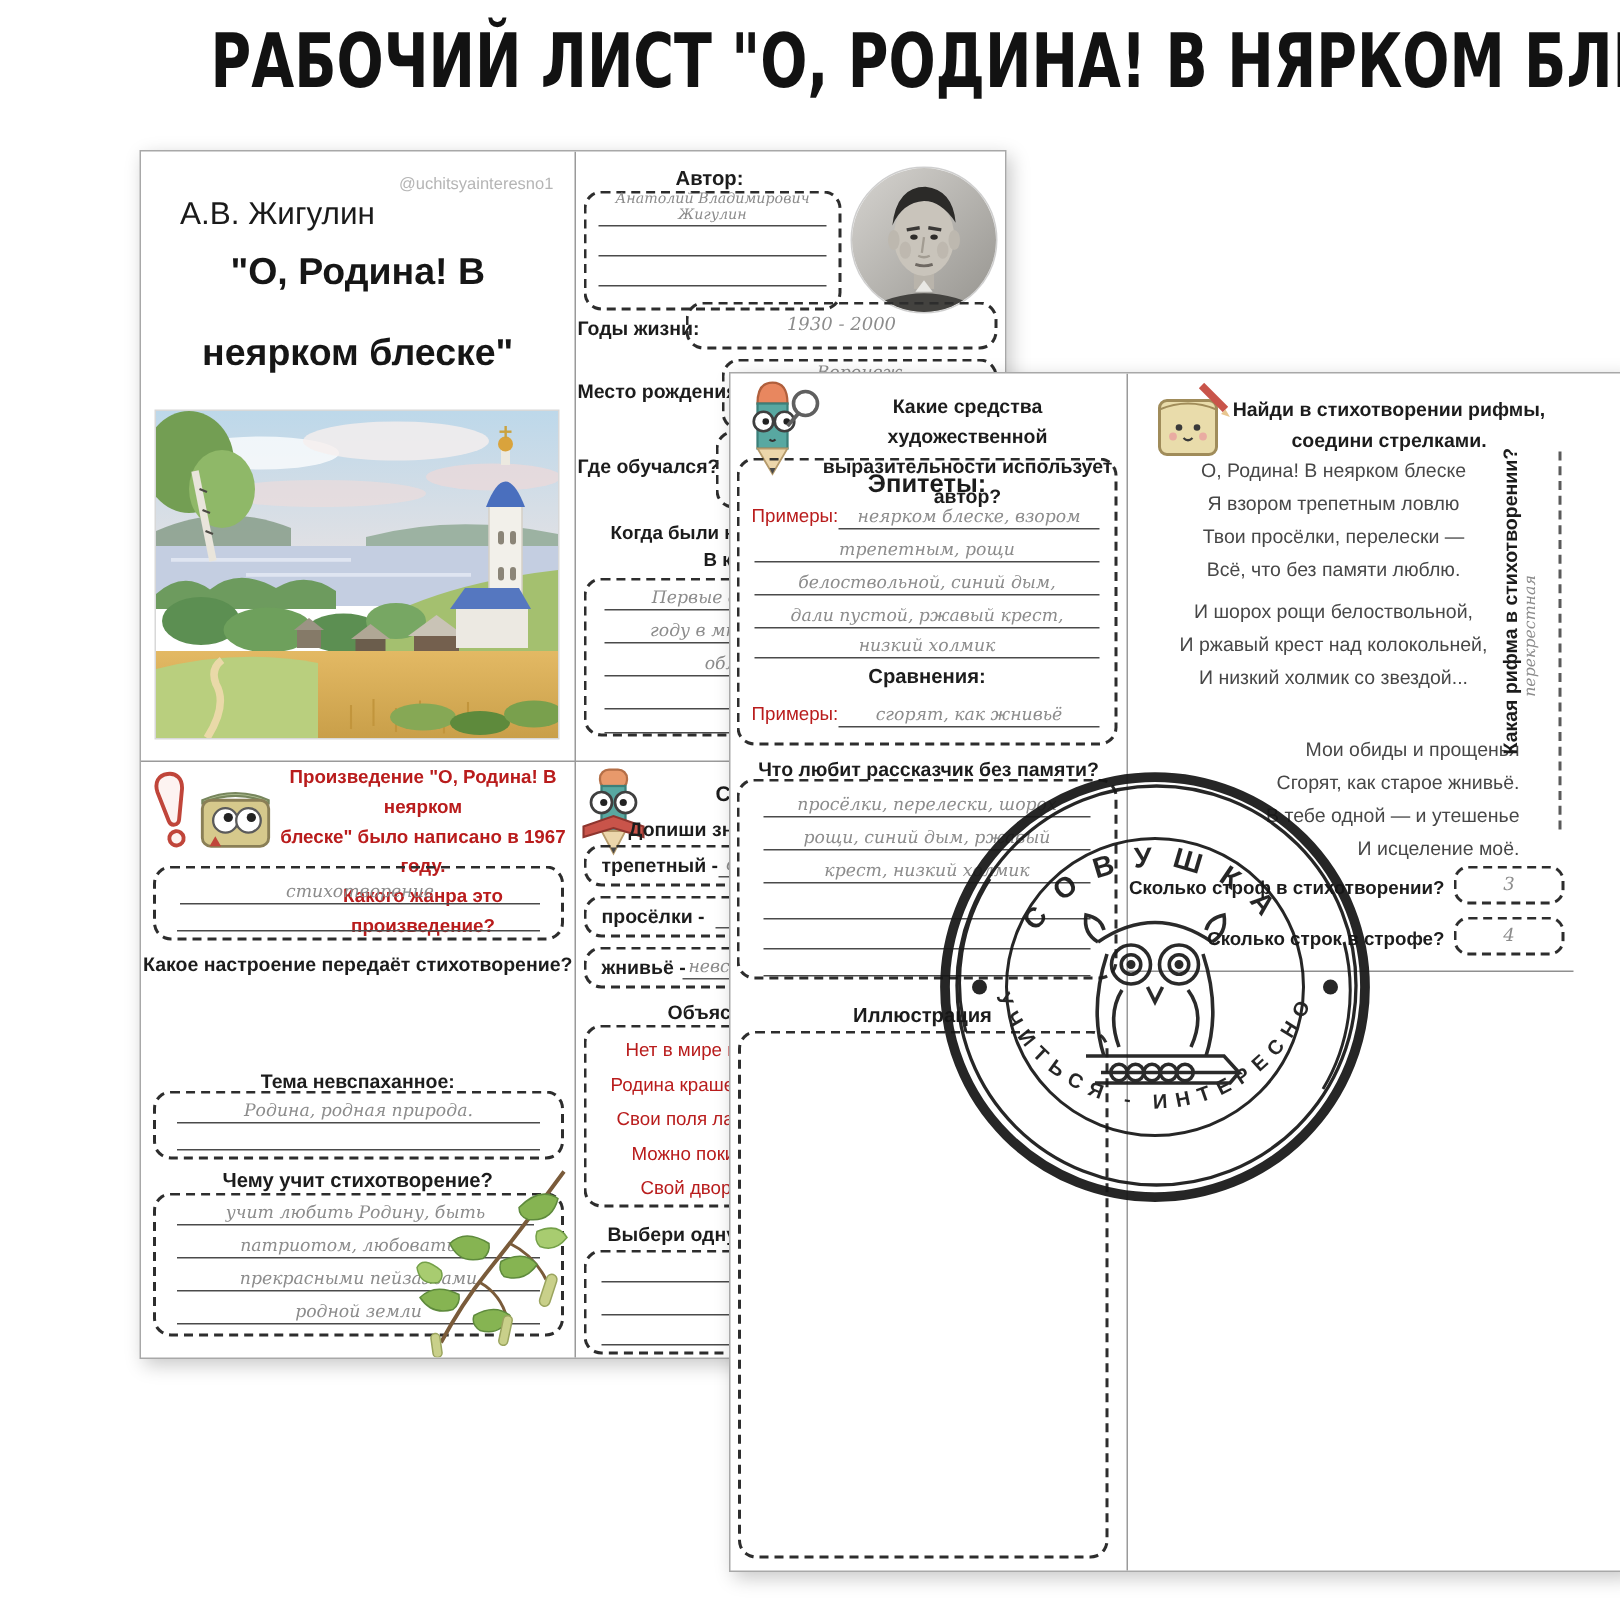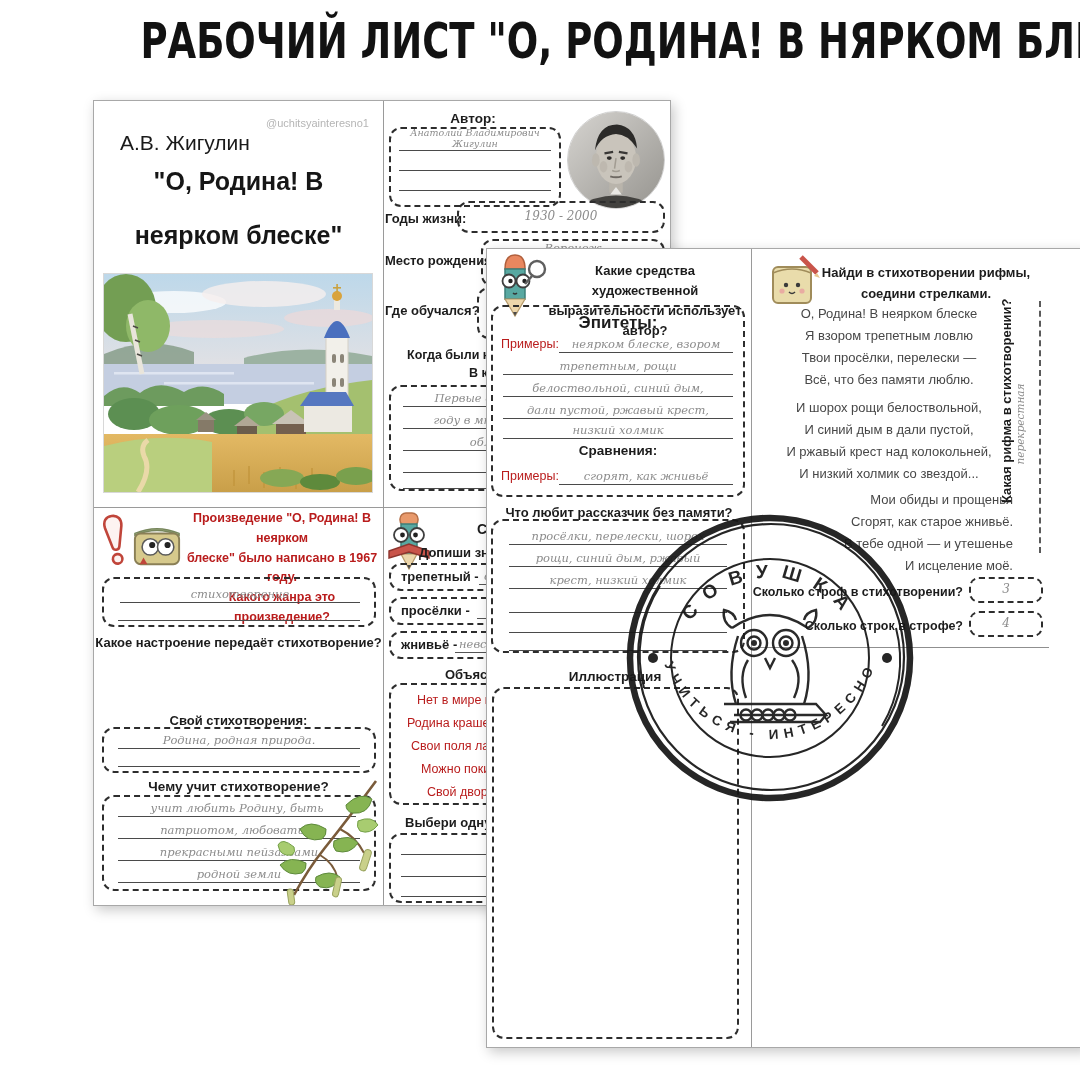--- a/index.html
+++ b/index.html
@@ -141,21 +141,21 @@
 Какого жанра это произведение?</div>
     <div class="dbox" style="left:8px; top:476px; width:274px; height:50px;">
       <div class="uline" style="left:16px; right:14px; top:2px; height:22px;">
           <span class="hand">стихотворение</span>
         </div>
       <div class="uline" style="left:14px; right:14px; top:26px; height:16px;"></div>
     </div>
 
     <div class="lbl center" style="left:0; top:534px; width:289px; font-size:13px;">Какое настроение передаёт стихотворение?</div>
 
-    <div class="lbl center" style="left:0; top:612px; width:289px; font-size:13px;">Свой стихотворения:</div>
+    <div class="lbl center" style="left:0; top:612px; width:289px; font-size:13px;">Тема невспаханное:</div>
     <div class="dbox" style="left:8px; top:626px; width:274px; height:46px;">
       <div class="uline" style="left:14px; right:14px; top:0px; height:20px;">
           <span class="hand">Родина, родная природа.</span>
         </div>
       <div class="uline" style="left:14px; right:14px; top:24px; height:14px;"></div>
     </div>
 
     <div class="lbl center" style="left:0; top:678px; width:289px; font-size:13.5px;">Чему учит стихотворение?</div>
     <div class="dbox" style="left:8px; top:694px; width:274px; height:96px;">
       <div class="uline" style="left:14px; right:18px; top:0px; height:20px;">
@@ -385,21 +385,20 @@
 соедини стрелками.</div>
 
       <div style="position:absolute; left:14px; top:54px; width:248px; text-align:center;">
         <div class="poem-line">О, Родина! В неярком блеске</div>
         <div class="poem-line">Я взором трепетным ловлю</div>
         <div class="poem-line">Твои просёлки, перелески —</div>
         <div class="poem-line">Всё, что без памяти люблю.</div>
       </div>
       <div style="position:absolute; left:14px; top:148px; width:248px; text-align:center;">
         <div class="poem-line">И шорох рощи белоствольной,</div>
-        <div class="poem-line">И синий дым в дали пустой,</div>
         <div class="poem-line">И ржавый крест над колокольней,</div>
         <div class="poem-line">И низкий холмик со звездой...</div>
       </div>
       <div style="position:absolute; left:14px; top:240px; width:248px; text-align:right;">
         <div class="poem-line">Мои обиды и прощенья</div>
         <div class="poem-line">Сгорят, как старое жнивьё.</div>
         <div class="poem-line">В тебе одной — и утешенье</div>
         <div class="poem-line">И исцеление моё.</div>
       </div>
 

